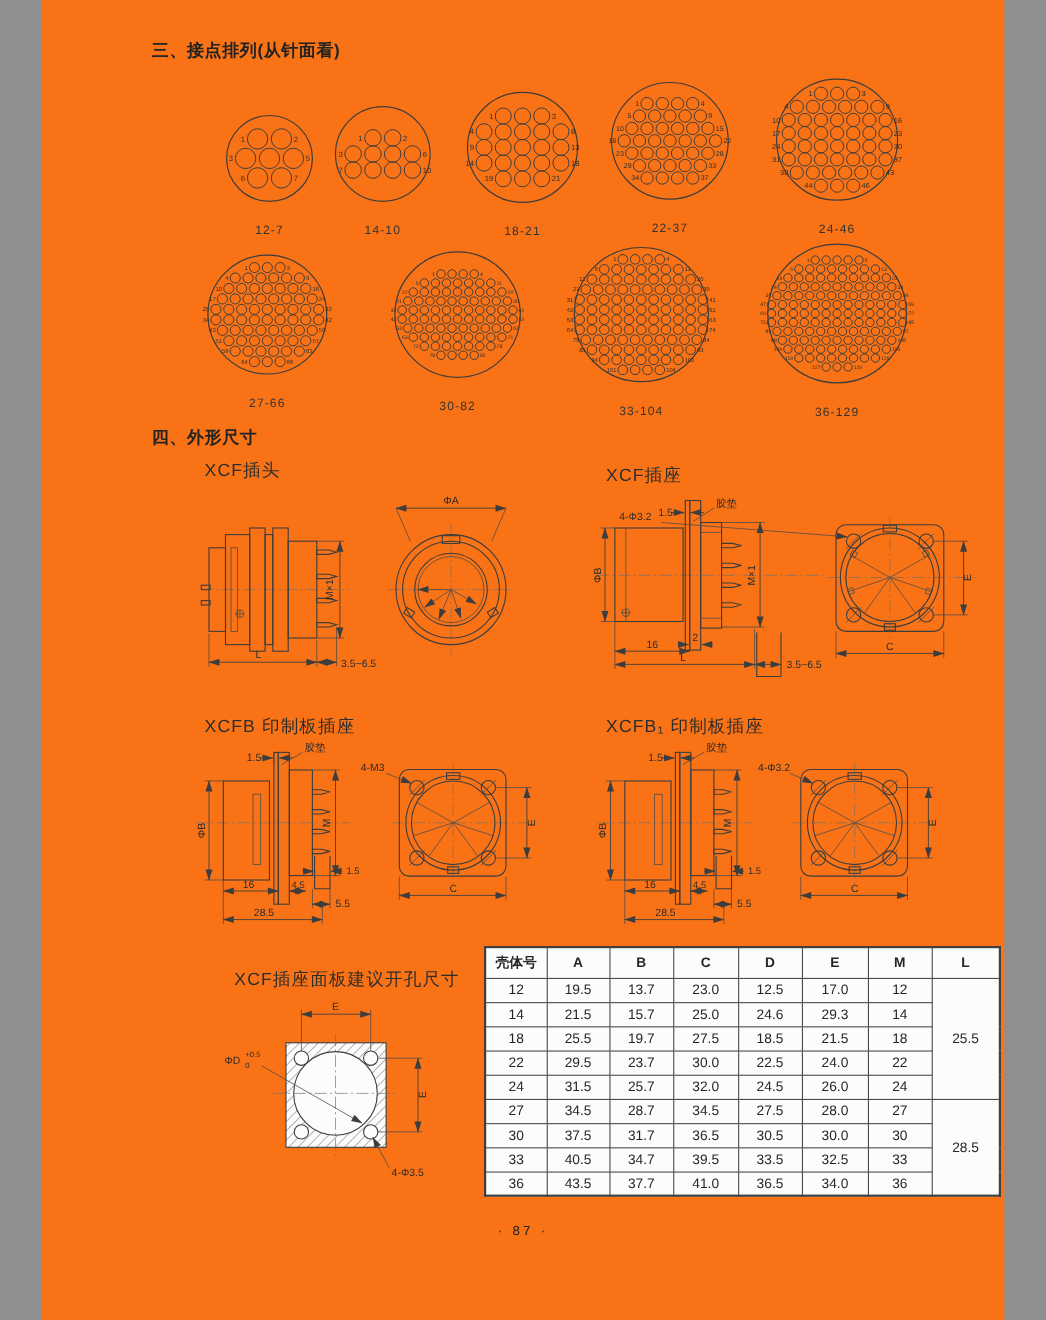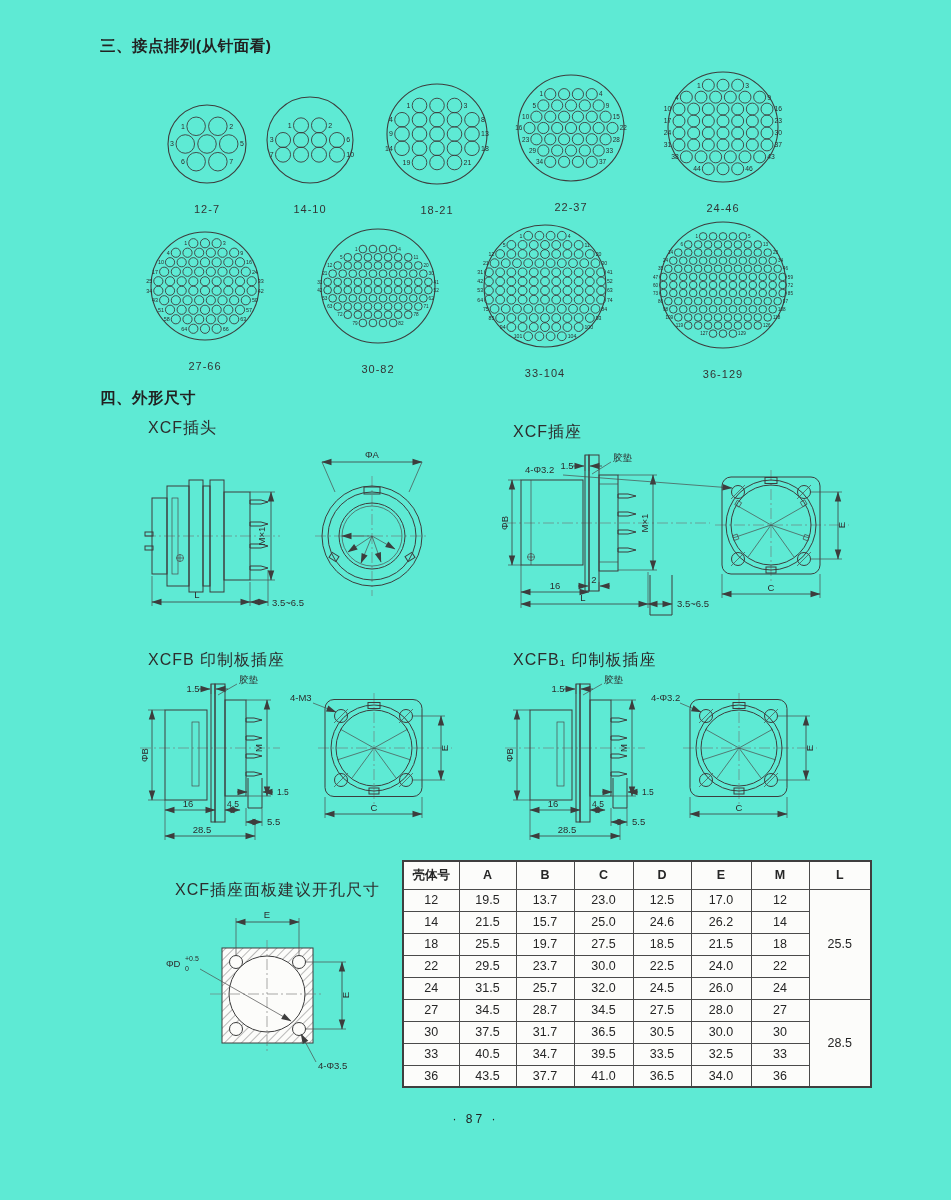--- a/index.html
+++ b/index.html
@@ -1,19 +1,19 @@
 <!DOCTYPE html>
 <html><head>
 <meta charset="utf-8">
 <style>
   * { margin:0; padding:0; box-sizing:border-box; }
   html,body { background:#8f8f8f; }
   .page {
-    position:relative; width:951px; height:1200px; margin:0 auto;
-    background:#5eead4; overflow:hidden;
+    position:relative; width:875px; height:1200px; margin:0 auto;
+    background:#f97316; overflow:hidden;
     font-family:"Liberation Sans","DejaVu Sans",sans-serif; color:#2f2f2f;
   }
   .h1 { position:absolute; font-size:15.5px; font-weight:bold; letter-spacing:.5px; color:#222; }
   .sub { position:absolute; font-size:16px; color:#2d2d2d; letter-spacing:1px; }
   .conn { position:absolute; text-align:center; }
   .conn-label { font-size:11px; color:#333; letter-spacing:1px; margin-top:1px; }
   svg.drw { position:absolute; overflow:visible; }
   .ln   { stroke:#3d3d3d; fill:none; stroke-width:1; }
   .thin { stroke:#4a4a4a; fill:none; stroke-width:.7; }
   .dim  { stroke:#3d3d3d; fill:none; stroke-width:.8; }
@@ -1074,21 +1074,21 @@
           <td>17.0</td>
           <td>12</td>
           <td rowspan="5">25.5</td>
         </tr>
         <tr>
           <td>14</td>
           <td>21.5</td>
           <td>15.7</td>
           <td>25.0</td>
           <td>24.6</td>
-          <td>26.2</td>
+          <td>29.3</td>
           <td>14</td>
         </tr>
         <tr>
           <td>18</td>
           <td>25.5</td>
           <td>19.7</td>
           <td>27.5</td>
           <td>18.5</td>
           <td>21.5</td>
           <td>18</td>

